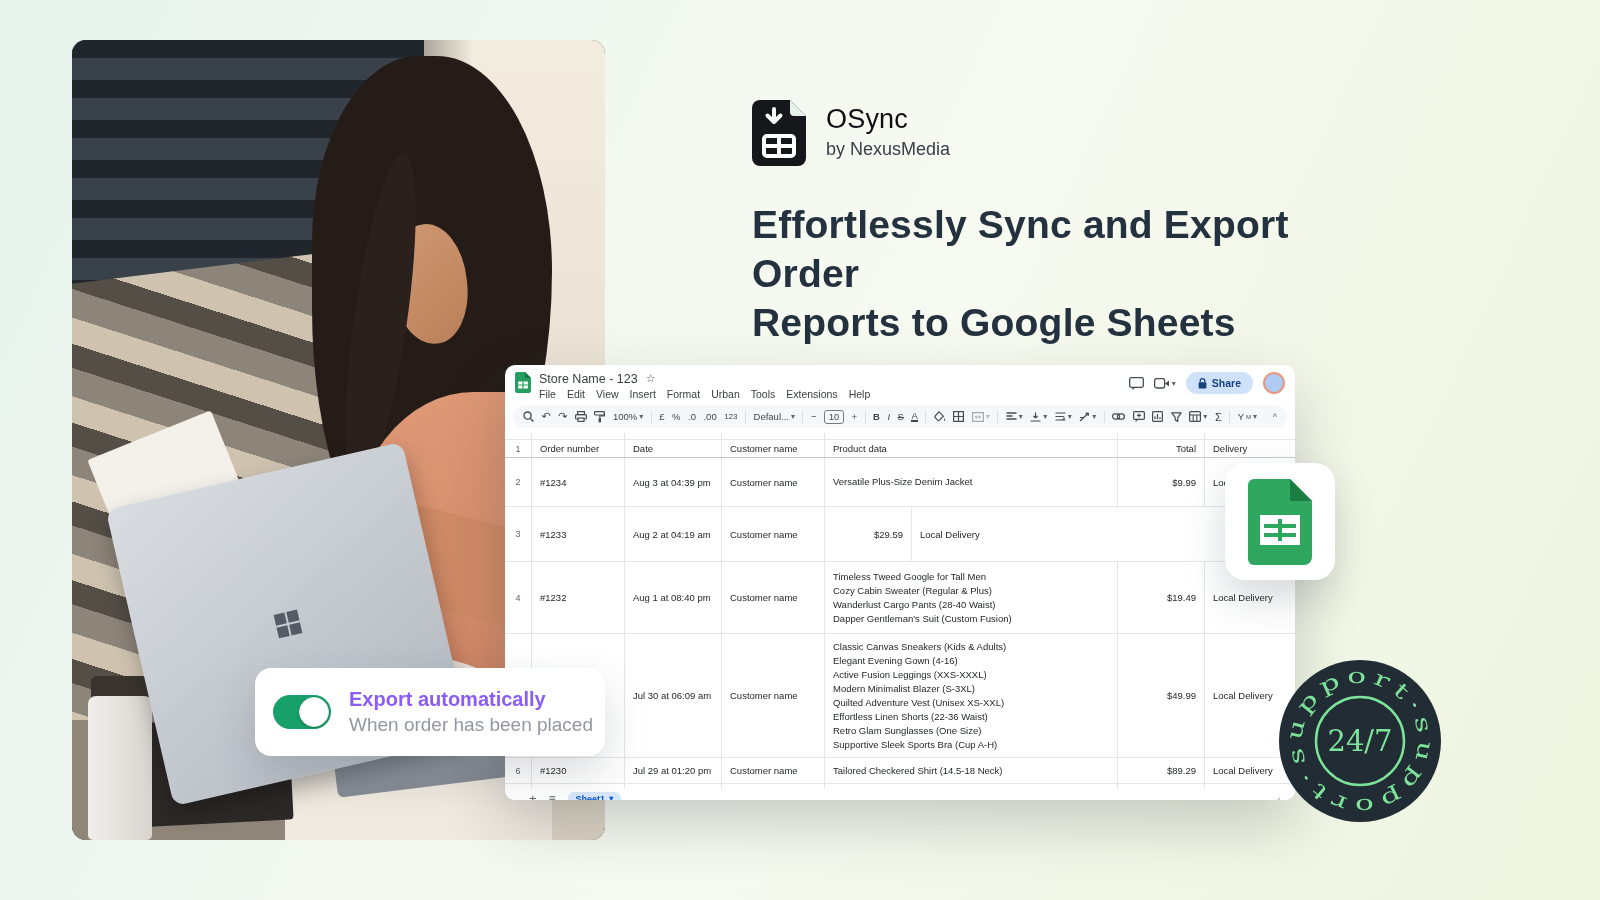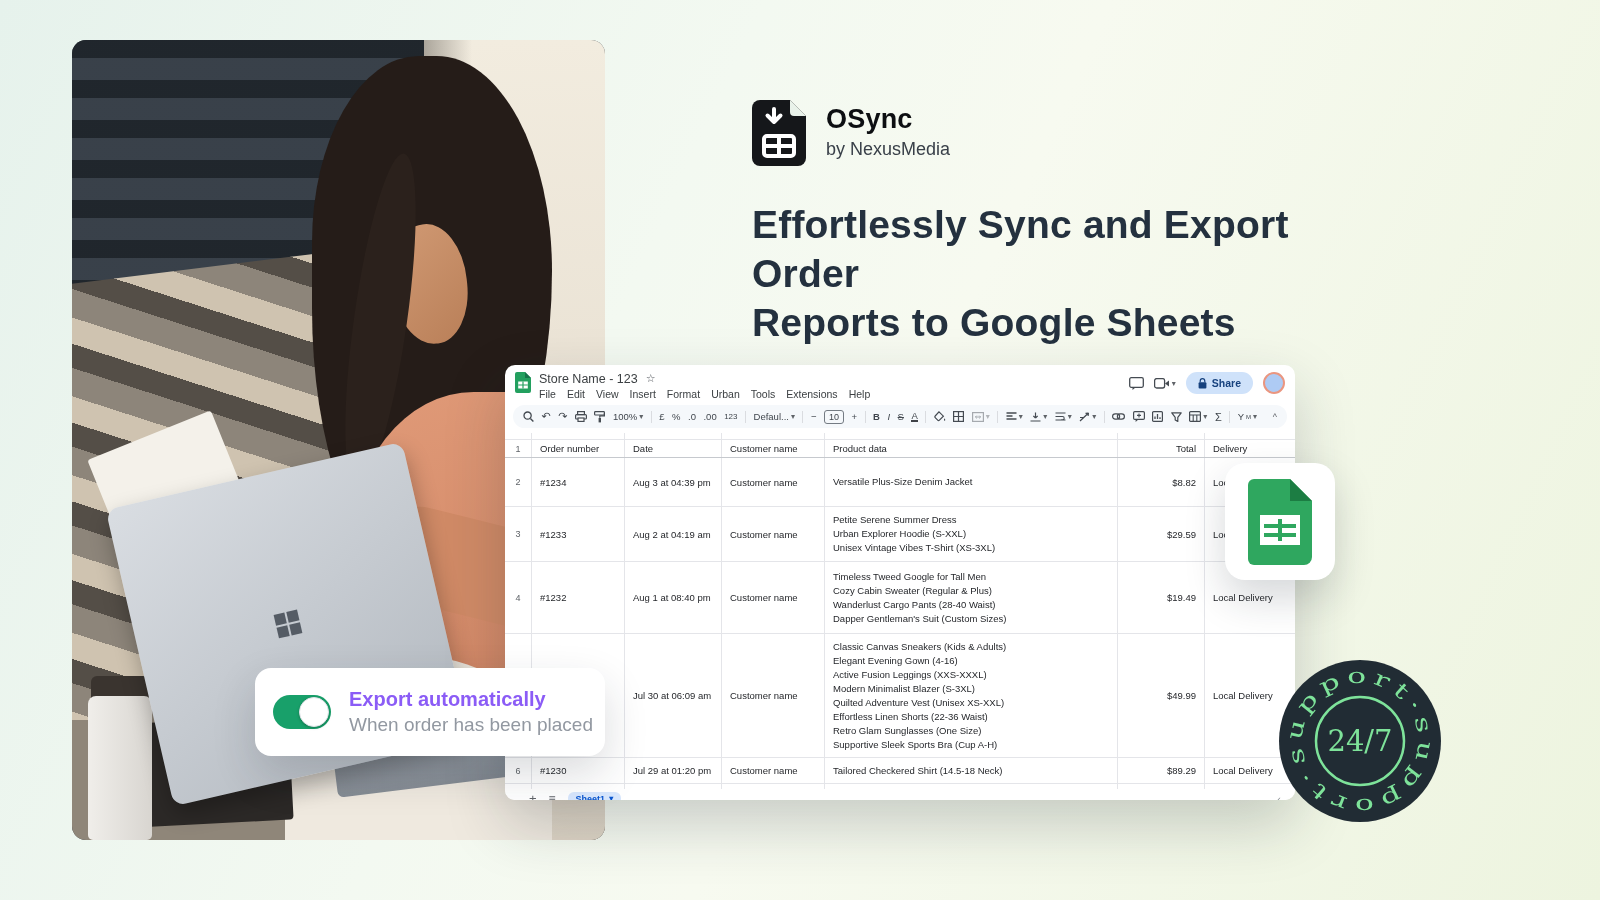--- a/index.html
+++ b/index.html
@@ -27,21 +27,21 @@
   .ph-cuplid{left:3.5%;top:79.5%;width:11%;height:5%;background:#3a342f;border-radius:6px;}
   .ph-cup{left:3%;top:82%;width:12%;height:18%;background:linear-gradient(90deg,#f0eeea,#d8d5d0);border-radius:8px 8px 5px 5px;}
   .ph-hand{left:54%;top:70%;width:11%;height:7%;background:#c68a62;border-radius:50%;transform:rotate(10deg);}
   .ph-kb{left:49%;top:84%;width:43%;height:9%;background:linear-gradient(180deg,#aab0b8,#868d95);transform:rotate(-7deg);border-radius:6px;}
   .ph-lid{left:12%;top:54%;width:57%;height:38%;background:linear-gradient(150deg,#d9dde2,#b2b8bf);transform:rotate(-13deg);border-radius:12px;box-shadow:0 10px 22px rgba(0,0,0,.28);display:flex;align-items:center;justify-content:center;}
   .win-logo{display:grid;grid-template-columns:11px 11px;grid-template-rows:11px 11px;gap:2px;}
   .win-logo span{background:#555c65;}
 
   
   .brand{left:752px;top:100px;display:flex;gap:20px;align-items:flex-start;z-index:2;}
-  .brand-name{font-size:27px;font-weight:700;color:#0d0f12;letter-spacing:.2px;margin-top:4px;}
+  .brand-name{font-size:27px;font-weight:400;color:#0d0f12;letter-spacing:.2px;margin-top:4px;}
   .brand-by{font-size:18px;color:#394049;margin-top:4px;}
 
   
   .headline{left:752px;top:200px;width:600px;font-size:39px;line-height:49px;font-weight:800;color:#24313f;letter-spacing:.2px;z-index:2;}
 
   
   .sheet{left:505px;top:365px;width:790px;height:435px;background:#fff;border-radius:10px;z-index:3;
     box-shadow:0 24px 60px rgba(30,40,50,.22);overflow:hidden;font-family:"Liberation Sans",sans-serif;}
   .tb{display:flex;align-items:flex-start;padding:7px 10px 0 10px;height:31px;position:relative;}
   .tb-col{margin-left:8px;}
@@ -363,46 +363,41 @@
           <div class="t-cell c-del">Delivery</div>
         </div>
         <div class="t-row rh2">
           <div class="t-cell c-num">2</div>
           <div class="t-cell c-order">#1234</div>
           <div class="t-cell c-date">Aug 3 at 04:39 pm</div>
           <div class="t-cell c-cust">Customer name</div>
           <div class="t-cell c-prod cell-products">
             <div>Versatile Plus-Size Denim Jacket</div>
           </div>
-          <div class="t-cell c-total">$8.82</div>
+          <div class="t-cell c-total">$9.99</div>
           <div class="t-cell c-del">Local Delivery</div>
         </div>
         <div class="t-row rh3">
           <div class="t-cell c-num">3</div>
           <div class="t-cell c-order">#1233</div>
           <div class="t-cell c-date">Aug 2 at 04:19 am</div>
           <div class="t-cell c-cust">Customer name</div>
-          <div class="t-cell c-prod cell-products">
-            <div>Petite Serene Summer Dress</div>
-            <div>Urban Explorer Hoodie (S-XXL)</div>
-            <div>Unisex Vintage Vibes T-Shirt (XS-3XL)</div>
-          </div>
           <div class="t-cell c-total">$29.59</div>
           <div class="t-cell c-del">Local Delivery</div>
         </div>
         <div class="t-row rh4">
           <div class="t-cell c-num">4</div>
           <div class="t-cell c-order">#1232</div>
           <div class="t-cell c-date">Aug 1 at 08:40 pm</div>
           <div class="t-cell c-cust">Customer name</div>
           <div class="t-cell c-prod cell-products">
             <div>Timeless Tweed Google for Tall Men</div>
             <div>Cozy Cabin Sweater (Regular &amp; Plus)</div>
             <div>Wanderlust Cargo Pants (28-40 Waist)</div>
-            <div>Dapper Gentleman's Suit (Custom Sizes)</div>
+            <div>Dapper Gentleman's Suit (Custom Fusion)</div>
           </div>
           <div class="t-cell c-total">$19.49</div>
           <div class="t-cell c-del">Local Delivery</div>
         </div>
         <div class="t-row rh5">
           <div class="t-cell c-num"></div>
           <div class="t-cell c-order"></div>
           <div class="t-cell c-date">Jul 30 at 06:09 am</div>
           <div class="t-cell c-cust">Customer name</div>
           <div class="t-cell c-prod cell-products">

